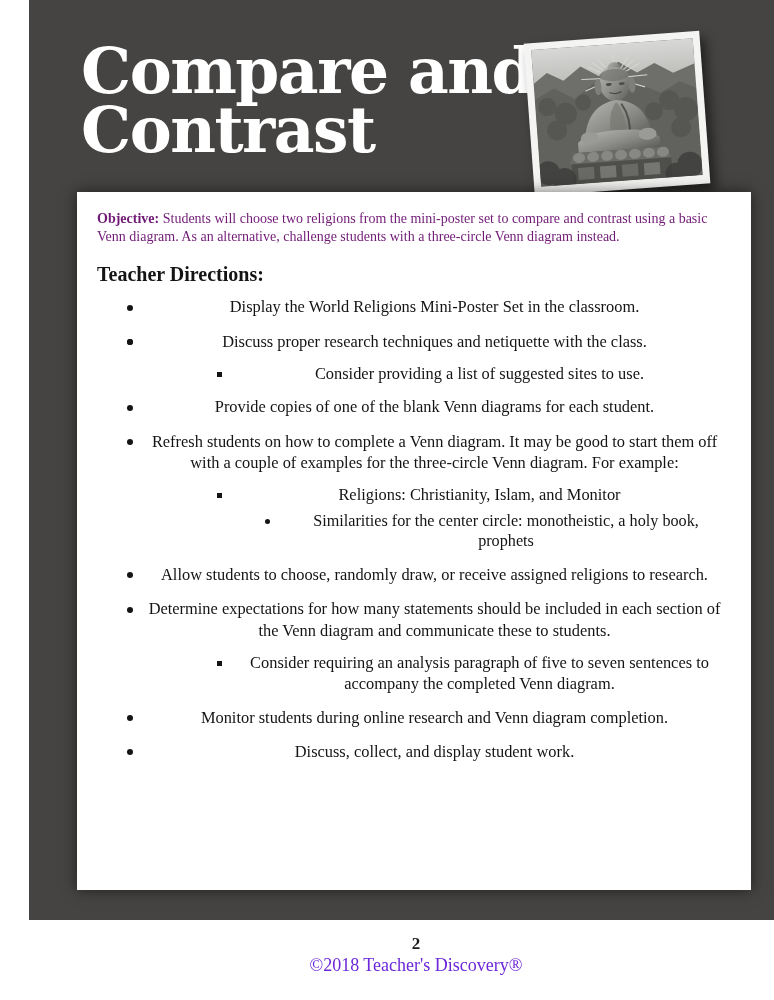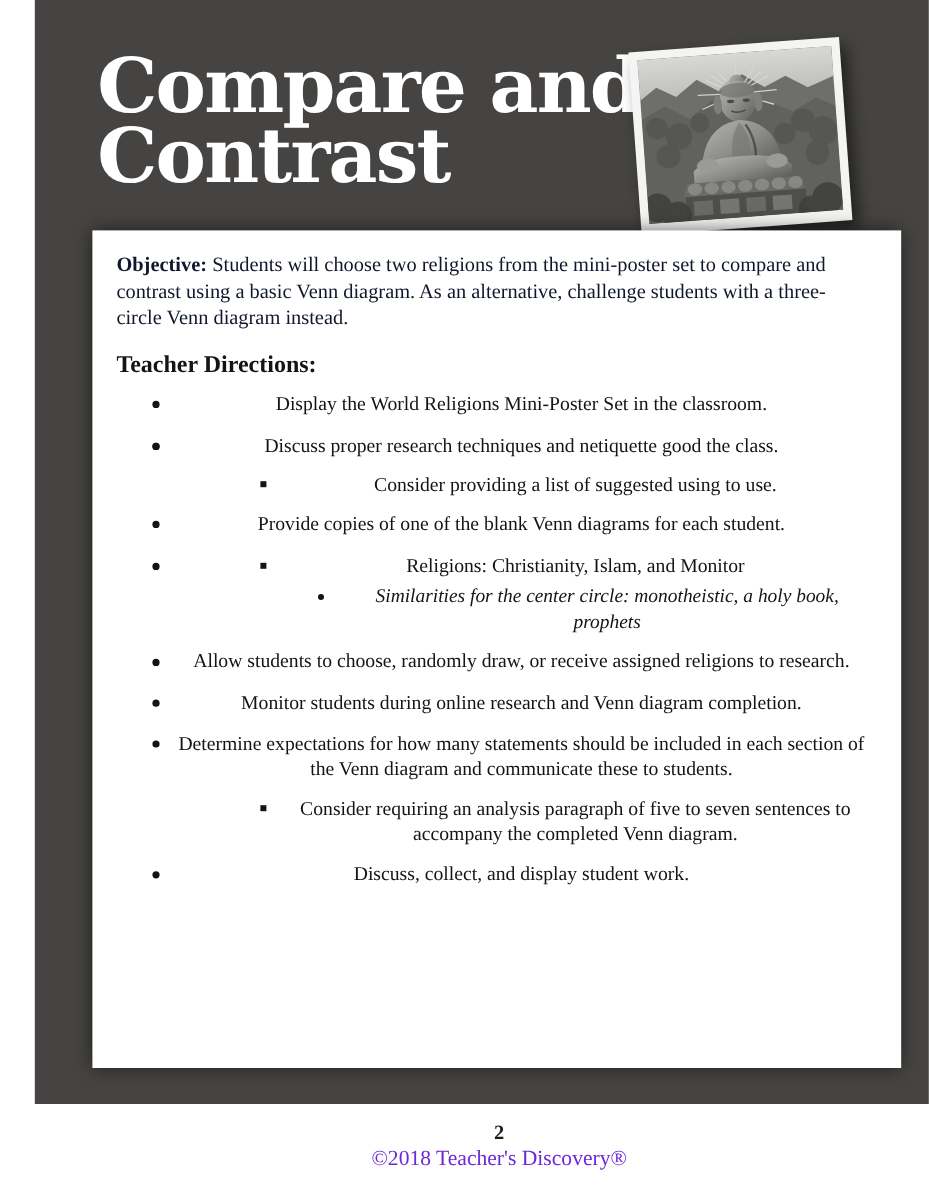--- a/index.html
+++ b/index.html
@@ -72,23 +72,23 @@
     left: 48px;
     top: 192px;
     width: 674px;
     height: 698px;
     background: #ffffff;
     box-shadow: 0 0 14px rgba(0,0,0,0.55);
     box-sizing: border-box;
     padding: 18px 26px 10px 20px;
   }
   .objective {
-    font-size: 17px;
+    font-size: 14px;
     line-height: 1.30;
-    color: #0f172a;
+    color: #701a75;
     margin: 0 0 17px 0;
     text-align: left;
   }
   .objective b { font-weight: bold; }
   .directions-head {
     font-size: 20px;
     font-weight: bold;
     color: #141414;
     margin: 0 0 10px 0;
   }
@@ -131,21 +131,20 @@
     top: 0.52em;
     width: 5px;
     height: 5px;
     background: #141414;
   }
   li.l3 {
     position: relative;
     font-size: 16.2px;
     line-height: 1.28;
     color: #141414;
-    font-style: italic;
     padding-left: 30px;
     margin-bottom: 5px;
   }
   li.l3 > .bullet3 {
     position: absolute;
     left: 8px;
     top: 0.52em;
     width: 5px;
     height: 5px;
     border-radius: 50%;
@@ -308,73 +307,74 @@
         <span class="bullet1"></span>
         <span>Display the World Religions Mini-Poster Set in the classroom.</span>
       </li>
 
       <li class="l1">
         <span class="bullet1"></span>
       </li>
 
       <li class="l1 tight">
         <span class="bullet1"></span>
-        <span>Discuss proper research techniques and netiquette good the class.</span>
+        <span>Discuss proper research techniques and netiquette with the class.</span>
         <ul class="sub">
           <li class="l2">
             <span class="bullet2"></span>
-            <span>Consider providing a list of suggested using to use.</span>
+            <span>Consider providing a list of suggested sites to use.</span>
           </li>
         </ul>
       </li>
 
       <li class="l1">
         <span class="bullet1"></span>
         <span>Provide copies of one of the blank Venn diagrams for each student.</span>
       </li>
 
       <li class="l1 tight">
         <span class="bullet1"></span>
+        <span>Refresh students on how to complete a Venn diagram. It may be good to start them off with a couple of examples for the three-circle Venn diagram. For example:</span>
         <ul class="sub">
           <li class="l2">
             <span class="bullet2"></span>
             <span>Religions: Christianity, Islam, and Monitor</span>
             <ul class="sub3">
               <li class="l3">
                 <span class="bullet3"></span>
                 <span>Similarities for the center circle: monotheistic, a holy book, prophets</span>
               </li>
             </ul>
           </li>
         </ul>
       </li>
 
       <li class="l1">
         <span class="bullet1"></span>
         <span>Allow students to choose, randomly draw, or receive assigned religions to research.</span>
       </li>
 
-      <li class="l1">
-        <span class="bullet1"></span>
-        <span>Monitor students during online research and Venn diagram completion.</span>
-      </li>
-
       <li class="l1 tight">
         <span class="bullet1"></span>
         <span>Determine expectations for how many statements should be included in each section of the Venn diagram and communicate these to students.</span>
         <ul class="sub">
           <li class="l2">
             <span class="bullet2"></span>
             <span>Consider requiring an analysis paragraph of five to seven sentences to accompany the completed Venn diagram.</span>
           </li>
         </ul>
       </li>
 
       <li class="l1">
         <span class="bullet1"></span>
+        <span>Monitor students during online research and Venn diagram completion.</span>
+      </li>
+
+      <li class="l1">
+        <span class="bullet1"></span>
         <span>Discuss, collect, and display student work.</span>
       </li>
 
     </ul>
   </div>
 
   <div class="footer">
     <div class="footer-page">2</div>
     <div class="footer-copy">©2018 Teacher's Discovery®</div>
   </div>

